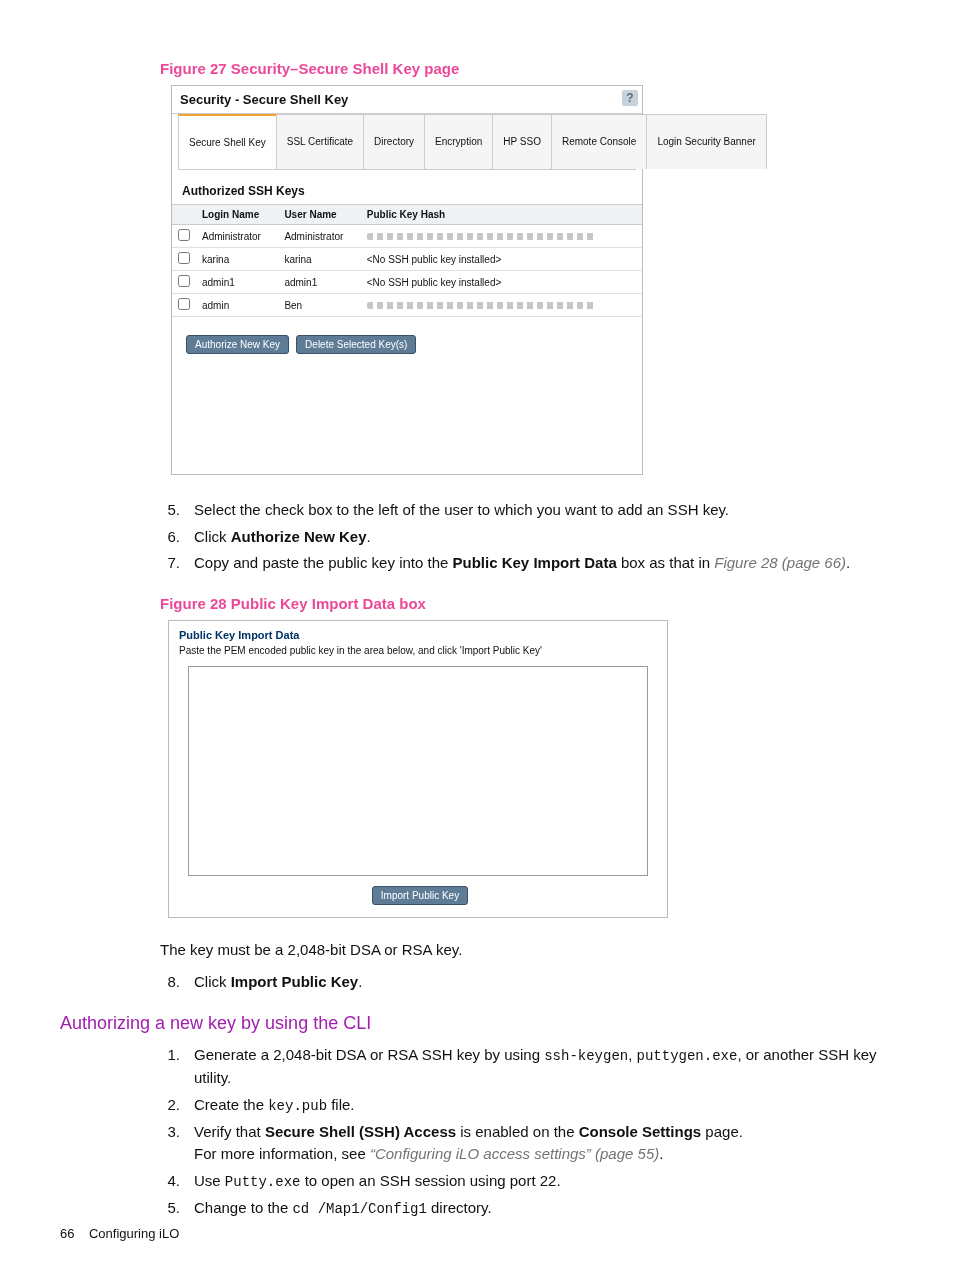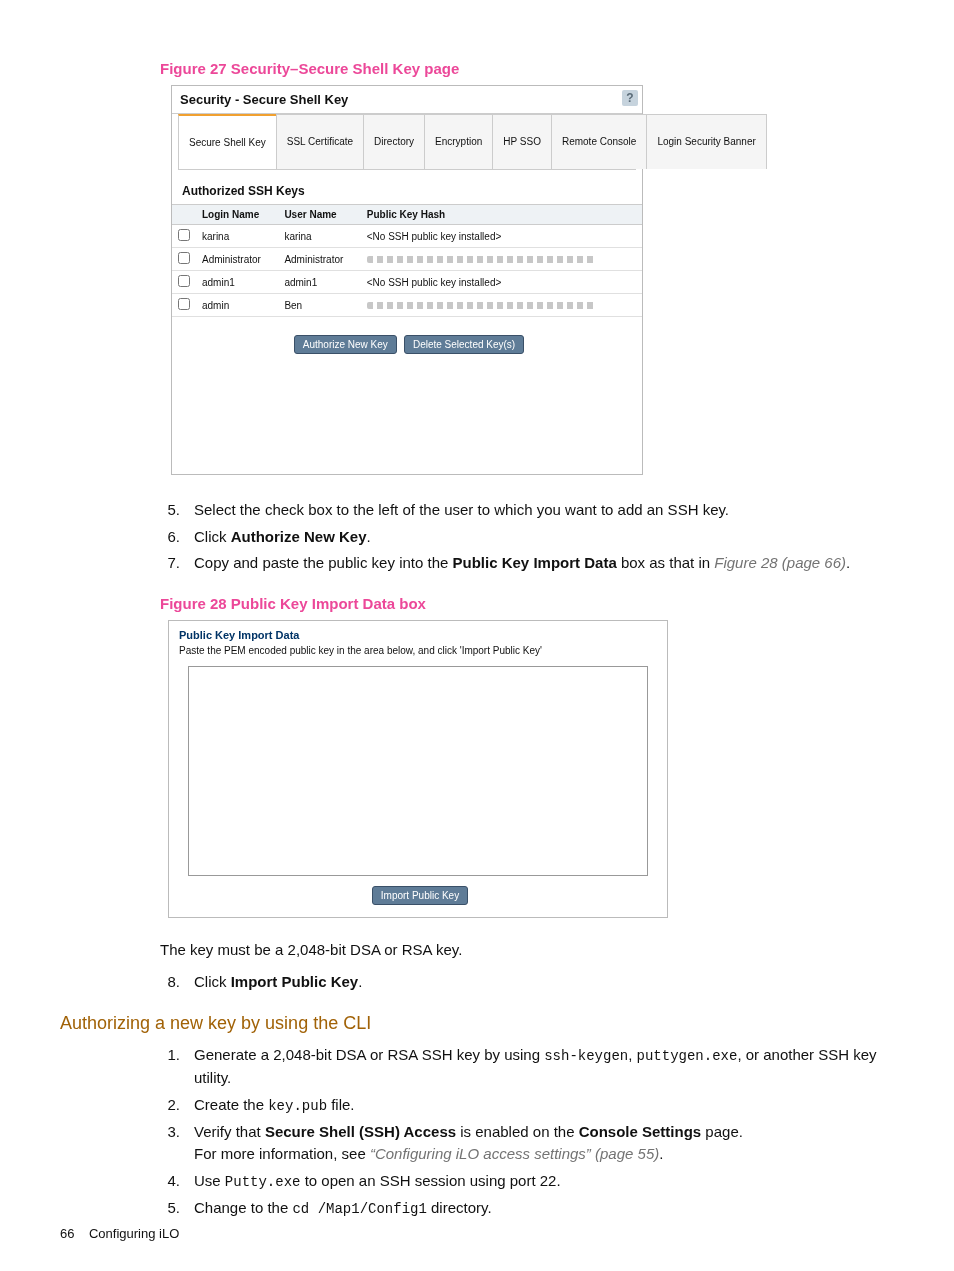--- a/index.html
+++ b/index.html
@@ -100,21 +100,21 @@
     vertical-align: middle;
   }
   .hash-bar {
     display: inline-block;
     height: 7px;
     background: repeating-linear-gradient(90deg, #c7c7c7 0 6px, #fff 6px 10px);
     width: 230px;
     border-radius: 2px;
   }
   .btn-row {
-    text-align: center;
+    text-align: left;
     padding: 18px 10px 120px 10px;
   }
   .ilo-btn {
     display: inline-block;
     background: #5f7c97;
     color: #fff;
     border: 1px solid #3a5068;
     border-radius: 3px;
     padding: 3px 8px;
     font-size: 10px;
@@ -179,21 +179,21 @@
   .pkid-btn-row {
     text-align: center;
     padding-top: 10px;
   }
   .body-text {
     font-size: 15px;
     line-height: 1.55;
     margin: 8px 0;
   }
   .h2 {
-    color: #a16207;
+    color: #a21caf;
     font-size: 18px;
     margin: 20px 0 8px 0;
   }
   .footer {
     position: absolute;
     bottom: 30px;
     left: 60px;
     font-size: 13px;
   }
   input[type=checkbox]{ width:12px; height:12px; margin:0; }
@@ -226,29 +226,29 @@
           <tr>
             <th style="width:22px;"></th>
             <th>Login Name</th>
             <th>User Name</th>
             <th>Public Key Hash</th>
           </tr>
         </thead>
         <tbody id="keys-body">
             <tr>
               <td><input type="checkbox" style=""></td>
+              <td>Administrator</td>
+              <td>Administrator</td>
+              <td><span class="hash-bar"></span></td>
+            </tr>
+            <tr>
+              <td><input type="checkbox" style=""></td>
               <td>karina</td>
               <td>karina</td>
               <td>&lt;No SSH public key installed&gt;</td>
-            </tr>
-            <tr>
-              <td><input type="checkbox" style=""></td>
-              <td>Administrator</td>
-              <td>Administrator</td>
-              <td><span class="hash-bar"></span></td>
             </tr>
             <tr>
               <td><input type="checkbox" style=""></td>
               <td>admin1</td>
               <td>admin1</td>
               <td>&lt;No SSH public key installed&gt;</td>
             </tr>
             <tr>
               <td><input type="checkbox" style=""></td>
               <td>admin</td>

